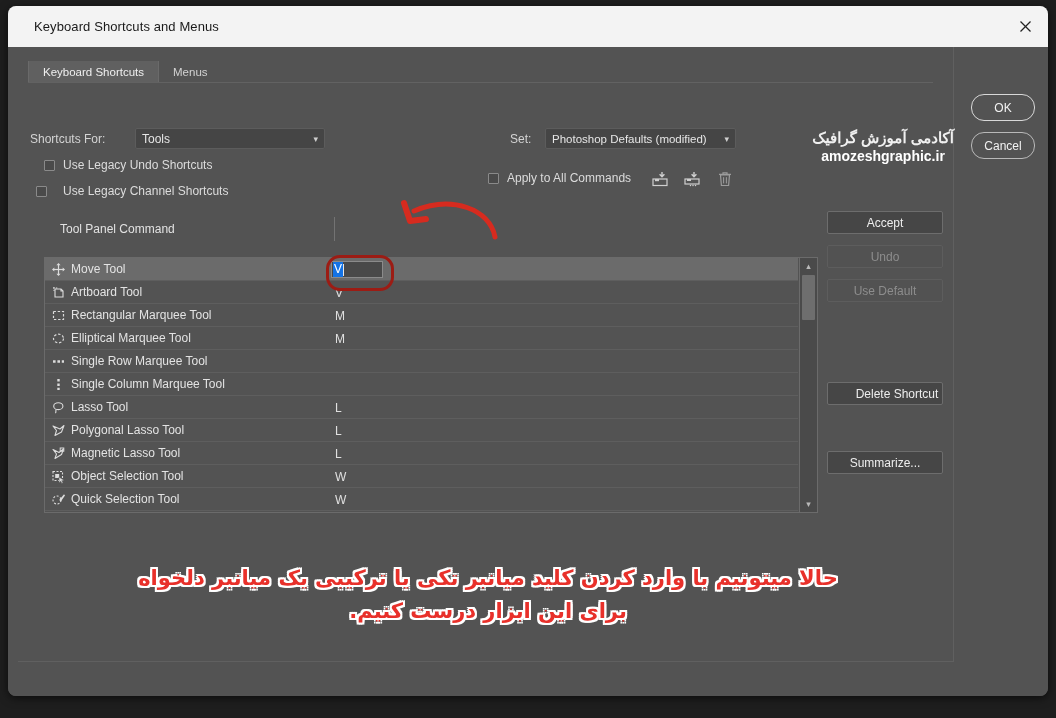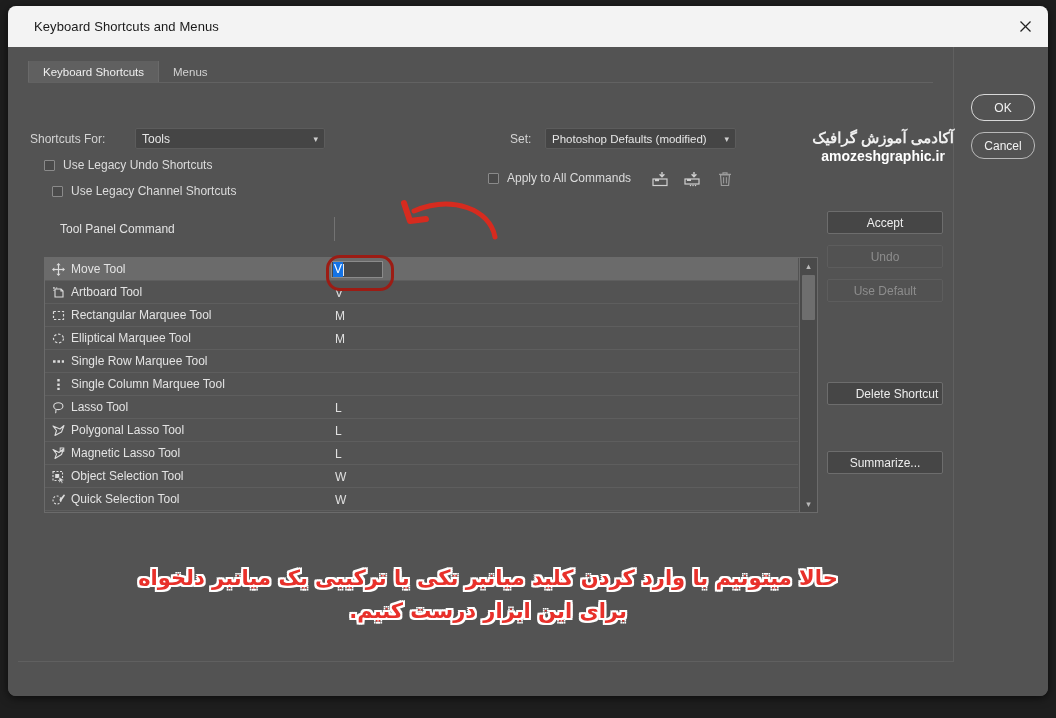--- a/index.html
+++ b/index.html
@@ -80,21 +80,21 @@
   #set-select .val{font-size:11.5px;color:#e6e6e6;flex:1;}
 
   
   .cbrow{position:absolute;display:flex;align-items:center;cursor:pointer;}
   .cbox{
     width:11px;height:11px;border:1px solid #8a8a8a;background:#4a4a4a;border-radius:1px;
     margin-right:8px;box-sizing:border-box;
   }
   .cbrow span{font-size:12px;color:#dcdcdc;}
   #cb-undo{left:36px;top:111px;}
-  #cb-channel{left:44px;top:137px;}
+  #cb-channel{left:28px;top:137px;gap:8px;}
   #cb-apply-all{left:480px;top:124px;}
 
   
   .iconbtn{
     position:absolute;width:20px;height:20px;cursor:pointer;
     display:flex;align-items:center;justify-content:center;
   }
   #btn-save{left:642px;top:122px;}
   #btn-saveas{left:674px;top:122px;}
   #btn-delete{left:707px;top:122px;}

